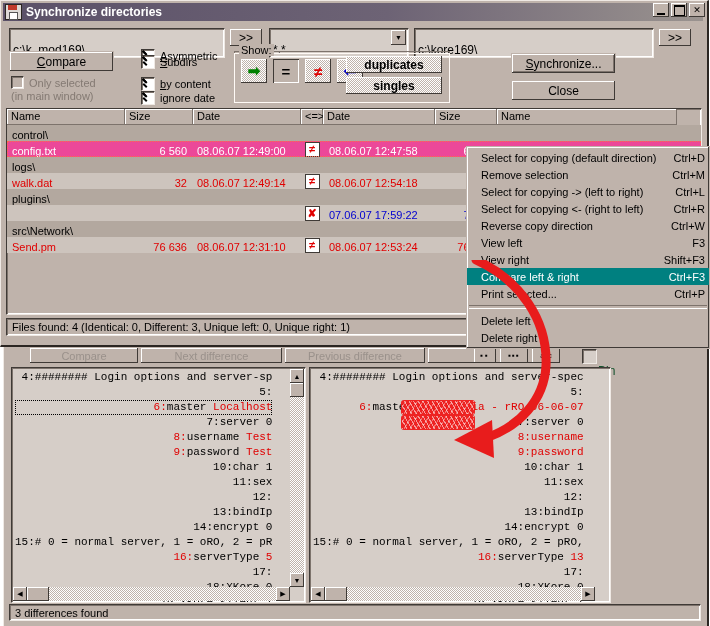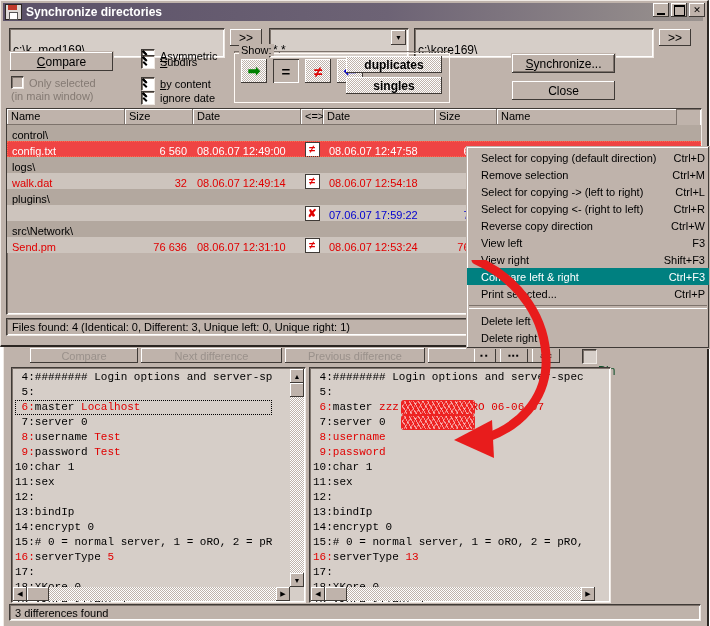--- a/index.html
+++ b/index.html
@@ -100,21 +100,21 @@
   #list{position:absolute;left:5px;top:107px;width:694px;height:205px;background:#bfb3ab;
      box-shadow:inset 1px 1px 0 #7d736c, inset -1px -1px 0 #ffffff;
      border:1px solid #3f3a36;border-right-color:#efe9e4;border-bottom-color:#efe9e4;overflow:hidden;}
   #hdr{display:flex;height:16px;}
   .hc{background:#bfb3ab;box-shadow:inset -1px -1px 0 #7d736c, inset 1px 1px 0 #ffffff;
      font-size:11px;color:#000;padding:1px 0 0 4px;box-sizing:border-box;overflow:hidden;white-space:nowrap;}
   .row{display:flex;height:16px;align-items:flex-end;font-size:11px;white-space:nowrap;}
   .row.dir{background:#b3a89f;color:#000;}
   .row.dir .c-all{padding-left:5px;}
   .row.file{background:#cdc4bd;}
-  .row.sel{background:#ef4444;color:#ffffff;outline:1px dotted #ff6a4d;outline-offset:-1px;}
+  .row.sel{background:#ec4899;color:#ffffff;outline:1px dotted #ff6a4d;outline-offset:-1px;}
   .cname{width:118px;padding-left:5px;box-sizing:border-box;overflow:hidden;}
   .csize{width:68px;text-align:right;padding-right:6px;box-sizing:border-box;}
   .cdate{width:108px;padding-left:4px;box-sizing:border-box;}
   .ceq{width:22px;display:flex;align-items:center;justify-content:center;}
   .cdate2{width:112px;padding-left:6px;box-sizing:border-box;}
   .csize2{width:62px;text-align:right;padding-right:6px;box-sizing:border-box;}
   .cname2{padding-left:6px;box-sizing:border-box;}
   .red{color:#e00000;}
   .blue{color:#0000d0;}
   .eqicon{width:13px;height:13px;background:#fff;border:1px solid #3f3a36;display:flex;
@@ -144,21 +144,21 @@
   .pane{position:absolute;top:21px;height:234px;background:#d6cec8;
      box-shadow:inset 1px 1px 0 #7d736c, inset -1px -1px 0 #ffffff;
      border:1px solid #3f3a36;border-right-color:#efe9e4;border-bottom-color:#efe9e4;overflow:hidden;}
   #paneL{left:7px;width:293px;}
   #paneR{left:305px;width:300px;}
   .code{position:absolute;left:3px;top:2px;font-family:"Liberation Mono","DejaVu Sans Mono",monospace;
      font-size:11px;line-height:15px;white-space:pre;color:#000;}
   .code .ln{color:#000;}
   .code .lnred{color:#e00000;}
   .code .tred{color:#e00000;}
-  .cl{height:15px;}
+  .cl{height:15px;text-align:right;}
   .cl.hl{outline:1px dotted #000;outline-offset:-1px;}
   .vscroll{position:absolute;right:1px;top:1px;width:14px;bottom:15px;background:
      repeating-conic-gradient(#ffffff 0% 25%, #bfb3ab 0% 50%) 0 0/2px 2px;}
   .hscroll{position:absolute;left:1px;right:15px;bottom:1px;height:14px;background:
      repeating-conic-gradient(#ffffff 0% 25%, #bfb3ab 0% 50%) 0 0/2px 2px;}
   .sarrow{position:absolute;width:14px;height:14px;background:#bfb3ab;
      box-shadow:inset -1px -1px 0 #3f3a36, inset 1px 1px 0 #ffffff;
      display:flex;align-items:center;justify-content:center;font-size:7px;color:#000;}
   .sthumb{position:absolute;background:#bfb3ab;box-shadow:inset -1px -1px 0 #3f3a36, inset 1px 1px 0 #ffffff;}
   #dstatus{position:absolute;left:5px;top:258px;width:692px;height:17px;background:#bfb3ab;

